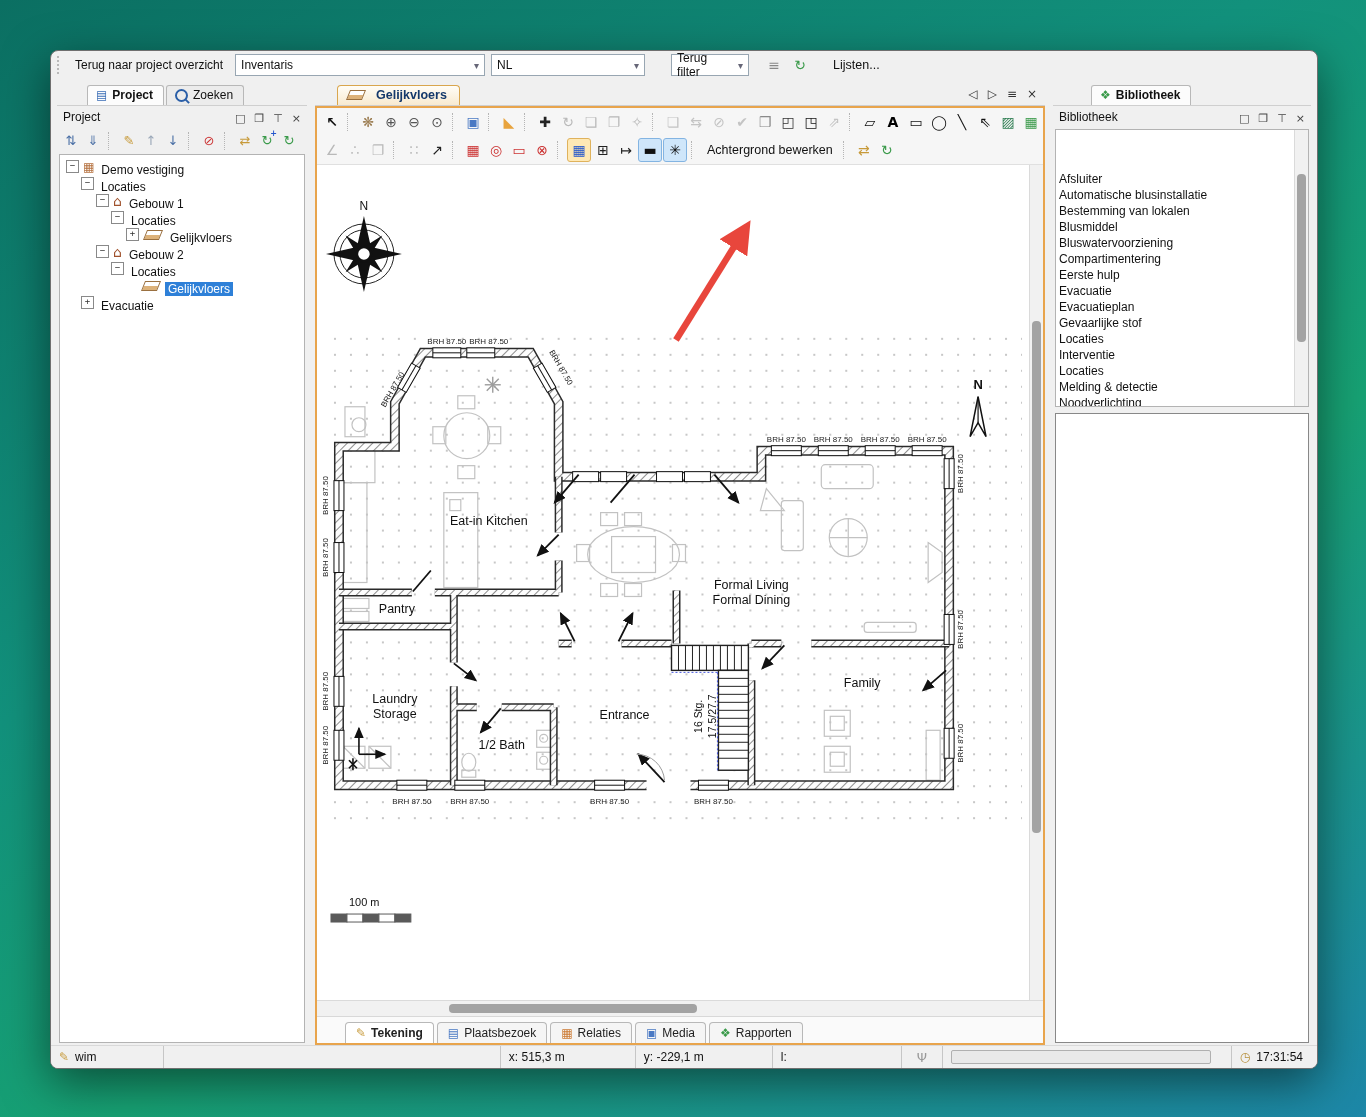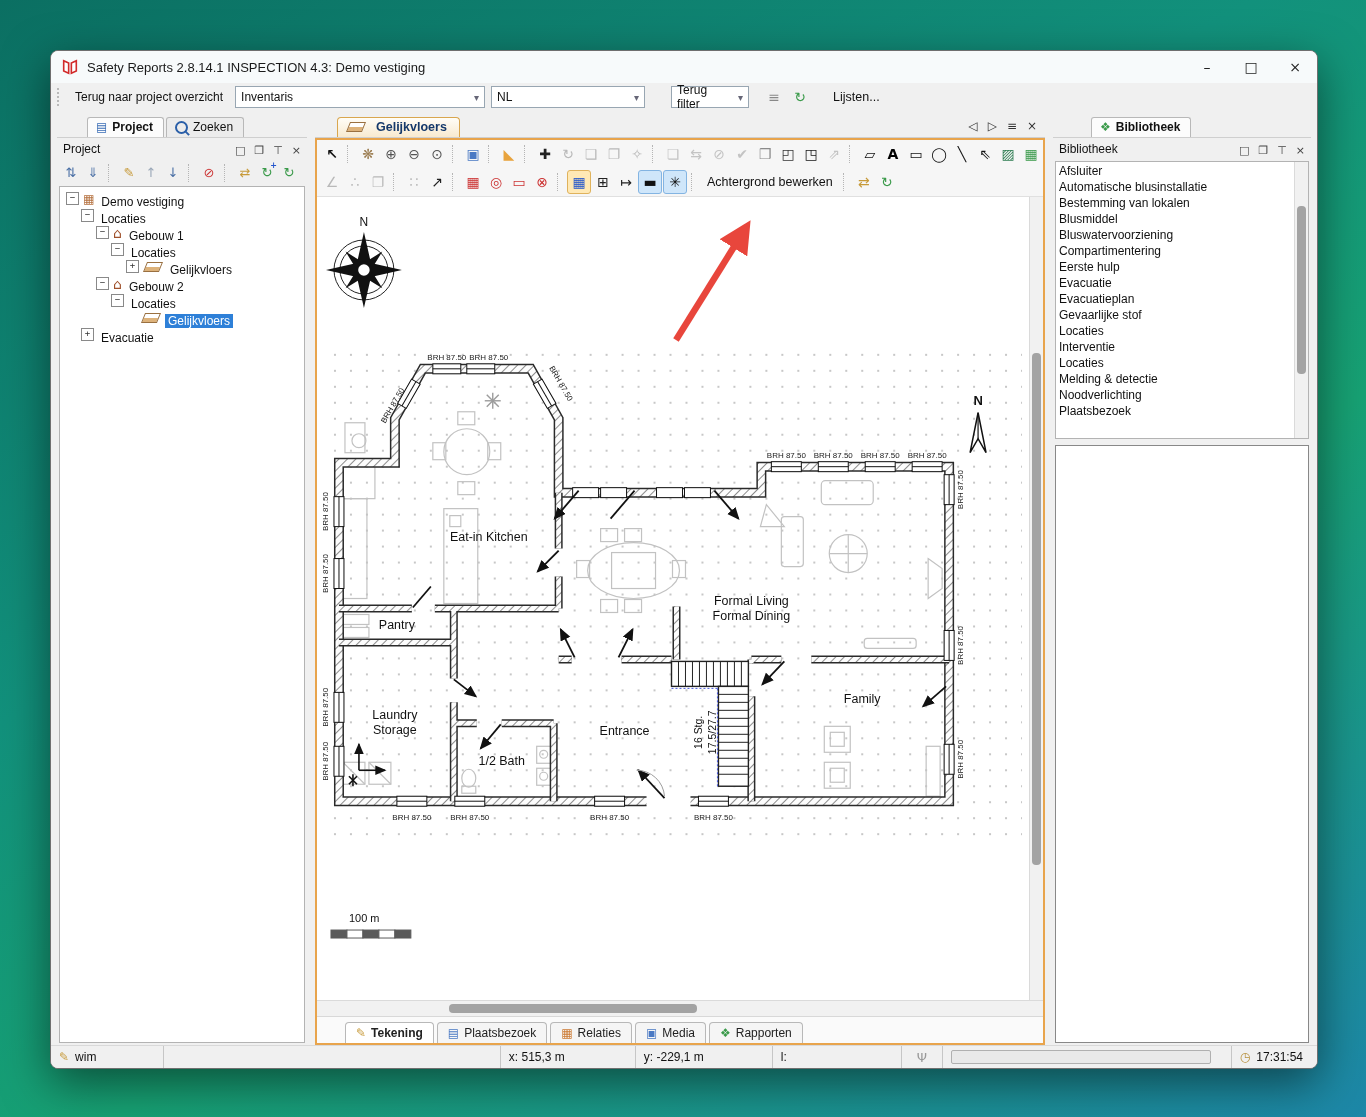--- a/index.html
+++ b/index.html
@@ -72,49 +72,41 @@
   .vthumb{position:absolute;left:2px;width:9px;background:#a3a3a3;border-radius:4px;}
   .hscroll{height:15px;background:#f1f1f1;border-top:1px solid #dadada;position:relative;flex:none;}
   .hthumb{position:absolute;top:3px;height:9px;background:#a3a3a3;border-radius:4px;}
   .btabs{height:26px;background:#fafafa;display:flex;align-items:flex-end;gap:3px;padding-left:28px;flex:none;border-top:1px solid #d8d8d8;}
   .btab{background:#f5f5f5;border:1px solid #b8b8b8;border-bottom:none;border-radius:4px 4px 0 0;
     padding:3px 10px;font-size:12px;color:#222;display:flex;align-items:center;gap:5px;}
   .btab.active{background:#fff;font-weight:bold;}
   .btab-icon{font-size:12px;font-family:"DejaVu Sans",sans-serif;}
   
   .libbox{height:276px;background:#fff;border:1px solid #b3b3b3;margin:1px 2px;overflow:hidden;display:flex;flex:none;}
-  .liblist{flex:1;padding:2px 4px 0 3px;overflow:hidden;}
+  .liblist{flex:1;padding:2px 4px 0 3px;overflow:hidden;margin-top:40px;}
   .lib-item{font-size:12px;color:#111;height:16px;white-space:nowrap;}
   .libscroll{width:13px;background:#f1f1f1;border-left:1px solid #dadada;position:relative;flex:none;}
   .preview{flex:1;background:#fff;border:1px solid #888;margin:5px 2px 2px 2px;}
   
   .statusbar{height:22px;background:#f0f0f0;border-top:1px solid #d9d9d9;display:flex;align-items:center;flex:none;font-size:12px;color:#111;}
   .seg{height:100%;display:flex;align-items:center;padding:0 8px;border-right:1px solid #c6c6c6;}
   .progress{width:258px;height:12px;background:#e9e9e9;border:1px solid #b0b0b0;border-radius:2px;}
   .sicon{font-family:"DejaVu Sans",sans-serif;}
   .search-glyph{width:9px;height:9px;border:2px solid #2b5fa8;border-radius:50%;position:relative;display:inline-block;}
   .search-glyph::after{content:"";position:absolute;width:6px;height:2px;background:#2b5fa8;transform:rotate(45deg);right:-4px;bottom:-2px;}
   .book-glyph{color:#3a6db5;font-family:"DejaVu Sans",sans-serif;font-size:12px;}
   .puzzle-glyph{color:#3a9a4a;font-family:"DejaVu Sans",sans-serif;font-size:12px;}
   .annot{position:absolute;left:0;top:0;pointer-events:none;z-index:60;}
   svg text{font-family:"Liberation Sans","DejaVu Sans",sans-serif;}
 </style>
 </head>
 <body>
 
 <div class="win">
 
-  <div class="titlebar">
-    <svg width="18" height="18" viewBox="0 0 20 20">
-      <path d="M3,3 L8.5,5.5 L8.5,17 L3,14.5 Z" fill="#fff" stroke="#d22b2b" stroke-width="1.8"></path>
-      <path d="M17,3 L11.5,5.5 L11.5,17 L17,14.5 Z" fill="#fff" stroke="#d22b2b" stroke-width="1.8"></path>
-    </svg>
-    <span class="title-text">Safety Reports 2.8.14.1 INSPECTION 4.3: Demo vestiging</span>
-    <span id="caption-buttons"><span class="capbtn" style="display: inline-flex;">–</span><span class="capbtn" style="display: inline-flex;">□</span><span class="capbtn" style="display: inline-flex;">×</span></span>
-  </div>
 
 
   <div class="topbar">
     <span class="grip"></span>
     <span class="flatbtn">Terug naar project overzicht</span>
     <span class="combo" style="width:238px">
       <span>Inventaris</span>
       <span class="chev">▾</span>
       </span>
     <span class="combo" style="width:142px">

